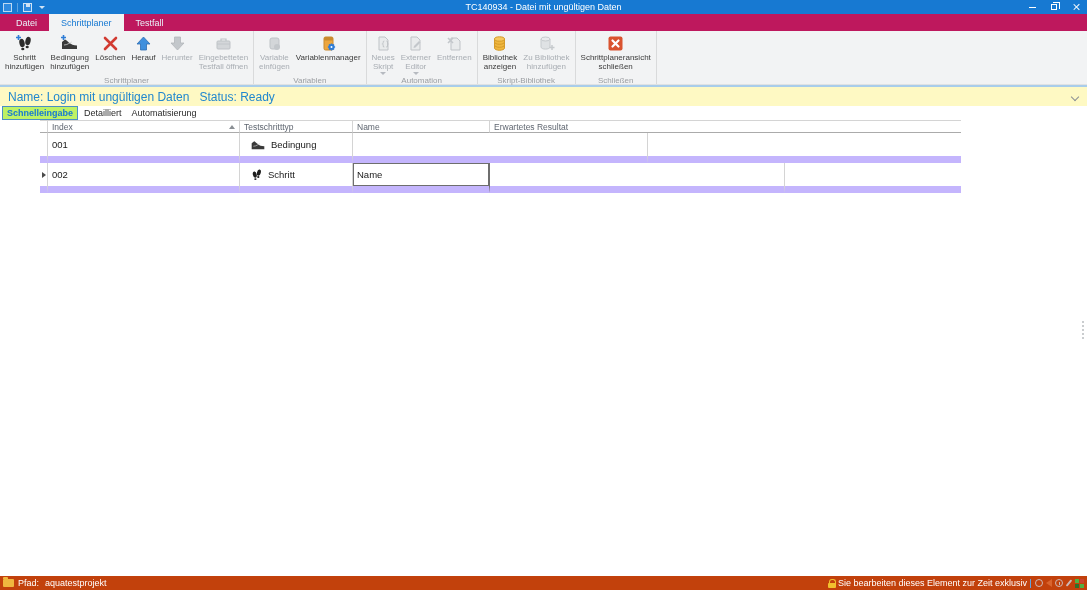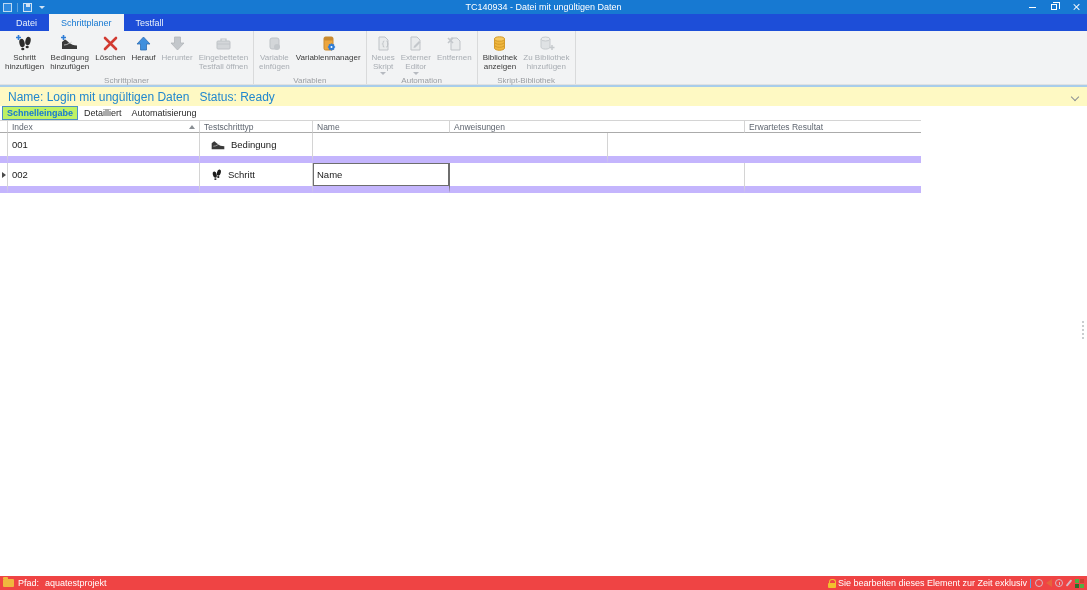--- a/index.html
+++ b/index.html
@@ -18,21 +18,21 @@
   .win-controls { margin-left:auto; display:flex; height:14px; z-index:2; }
   .win-btn { width:22px; height:14px; display:flex; align-items:center; justify-content:center; }
   .glyph-min { width:7px; height:1px; background:#fff; }
   .glyph-restore { width:6px; height:6px; border:1px solid #fff; position:relative; }
   .glyph-restore::before { content:""; position:absolute; left:1px; top:-3px; width:6px; height:6px; border:1px solid #fff; border-bottom:none; border-left:none; }
   .glyph-close { position:relative; width:8px; height:8px; }
   .glyph-close::before,.glyph-close::after { content:""; position:absolute; left:3.5px; top:0; width:1.2px; height:8px; background:#fff; }
   .glyph-close::before { transform:rotate(45deg); } .glyph-close::after { transform:rotate(-45deg); }
 
   
-  .tabrow { position:absolute; top:14px; left:0; width:1087px; height:17px; background:#1d4ed8; display:flex; align-items:flex-end; padding-left:4px; }
+  .tabrow { position:absolute; top:14px; left:0; width:1087px; height:17px; background:#be185d; display:flex; align-items:flex-end; padding-left:4px; }
   .rtab { font-size:9px; color:#e9f2fa; padding:3px 12px 3px 12px; height:17px; display:flex; align-items:center; }
   .rtab.selected { background:#f2f3f4; color:#1779d2; }
 
   
   .ribbon { position:absolute; top:31px; left:0; width:1087px; height:54px; background:#f2f3f4; border-bottom:1px solid #e0e2e4; display:flex; }
   .rgroup { display:flex; flex-direction:column; border-right:1px solid #d9dadb; padding:1px 2px 0 2px; }
   .rbuttons { display:flex; flex:1; align-items:flex-start; }
   .rbtn { display:flex; flex-direction:column; align-items:center; padding:2px 3px 0 3px; height:42px; }
   .ricon { height:19px; display:flex; align-items:center; justify-content:center; }
   .rlabel { font-size:8px; line-height:8.5px; text-align:center; color:#3b3b3b; margin-top:1px; white-space:pre-line; }
@@ -49,42 +49,42 @@
   .info-chevron { margin-left:auto; width:8px; height:8px; position:relative; cursor:pointer; }
   .info-chevron::before { content:""; position:absolute; left:1px; top:1px; width:5px; height:5px; border-right:1.4px solid #8a8f94; border-bottom:1.4px solid #8a8f94; transform:rotate(45deg); }
 
   
   .viewtabs { position:absolute; top:106px; left:0; width:1087px; height:14px; display:flex; align-items:center; padding-left:2px; gap:2px; }
   .vtab { font-size:9px; color:#2b2b2b; padding:1px 4px; }
   .vtab.selected { color:#1779d2; font-weight:bold; border:1px solid #4a90c4; background:#bef264; }
 
   
   .grid { position:absolute; top:120px; left:0; width:1087px; }
-  .grow { display:flex; width:921px; }
+  .grow { display:flex; width:921px;margin-left:40px; }
   .gcell { border-right:1px solid #d4d4d4; border-bottom:7px solid #c4b5fd; overflow:hidden; }
   .ghead .gcell { border-top:1px solid #d4d4d4; border-bottom:1px solid #ababab; font-size:8.5px; color:#5f6670; display:flex; align-items:center; padding:0 4px; height:13px; background:#fff; }
   .gdata .gcell { height:30px; font-size:9.5px; color:#1a1a1a; display:flex; align-items:center; background:#fff; }
   .c-gutter { width:8px; padding:0 !important; justify-content:center !important; }
   .c-index { width:192px; padding-left:4px; }
   .c-type  { width:113px; padding-left:4px; }
   .c-name  { width:137px; padding-left:4px; }
   .c-anw   { width:295px; padding-left:4px; }
   .c-erg   { flex:1; border-right:none !important; padding-left:4px; }
   .sort-asc { margin-left:auto; width:0; height:0; border-left:3.5px solid transparent; border-right:3.5px solid transparent; border-bottom:4px solid #8a8f94; }
   .row-marker { width:0; height:0; border-top:3.5px solid transparent; border-bottom:3.5px solid transparent; border-left:4.5px solid #4a4a4a; }
   .cell-focused { box-shadow: inset 0 0 0 1px #6e6e6e; border-right:1px solid #6e6e6e !important; }
   .type-wrap { display:flex; align-items:center; gap:5px; padding-left:6px; }
 
   
   .workspace { position:absolute; top:193px; left:0; width:1087px; height:383px; background:#fff; }
   .splitter-dots { position:absolute; right:3px; top:128px; display:flex; flex-direction:column; gap:2px; cursor:pointer; }
   .splitter-dots i { width:2px; height:2px; background:#b9bcbf; border-radius:50%; }
 
   
-  .statusbar { position:absolute; bottom:0; left:0; width:1087px; height:14px; background:#ef4444; display:flex; align-items:center; color:#fff; font-size:9px; padding:0 3px; }
+  .statusbar { position:absolute; bottom:0; left:0; width:1087px; height:14px; background:#c2410c; display:flex; align-items:center; color:#fff; font-size:9px; padding:0 3px; }
   .folder-icon { width:11px; height:8px; background:#f0b73e; border-radius:1px; position:relative; margin-right:4px; }
   .folder-icon::before { content:""; position:absolute; top:-2px; left:0; width:5px; height:2px; background:#f0b73e; border-radius:1px 1px 0 0; }
   .sb-right { margin-left:auto; display:flex; align-items:center; gap:0; }
   .lock-icon { width:8px; height:9px; position:relative; margin-right:2px; }
   .lock-icon::before { content:""; position:absolute; bottom:0; left:0; width:8px; height:5px; background:#f2c12e; border-radius:1px; }
   .lock-icon::after { content:""; position:absolute; top:0; left:1.5px; width:5px; height:5px; border:1.4px solid #f2c12e; border-bottom:none; border-radius:3px 3px 0 0; }
   .sb-sep { width:1px; height:9px; background:#5ea3e0; margin:0 3px; }
   .sb-ico { width:10px; height:10px; display:flex; align-items:center; justify-content:center; opacity:.75; }
   .ico-circle { width:8px; height:8px; border:1px solid #cfe0ef; border-radius:50%; }
   .ico-arrow { width:0; height:0; border-top:4px solid transparent; border-bottom:4px solid transparent; border-right:6px solid #e0703a; }
@@ -280,20 +280,35 @@
             <path d="M15 11 v5 M12.5 13.5 h5" stroke="#c6cacd" stroke-width="1.5"></path>
           </svg>
         </span>
         <span class="rlabel">Zu Bibliothek
 hinzufügen</span>
       </div>
     </div>
     <div class="rglabel">Skript-Bibliothek</div>
   </div>
 
+  <div class="rgroup">
+    <div class="rbuttons">
+      <div class="rbtn">
+        <span class="ricon">
+          <svg width="19" height="19" viewBox="0 0 19 19">
+            <rect x="2.5" y="2.5" width="14" height="14" rx="2" fill="#d9532f"></rect>
+            <path d="M6.5 6.5 L12.5 12.5 M12.5 6.5 L6.5 12.5" stroke="#fff" stroke-width="2.2" stroke-linecap="round"></path>
+          </svg>
+        </span>
+        <span class="rlabel">Schrittplaneransicht
+schließen</span>
+      </div>
+    </div>
+    <div class="rglabel">Schließen</div>
+  </div>
 
 </div>
 
 <div class="blue-divider"></div>
 
 <div class="infobar">
   <span class="itxt">Name: Login mit ungültigen Daten</span>
   <span class="itxt">Status: Ready</span>
   <span class="info-chevron"></span>
 </div>
@@ -309,23 +324,20 @@
     <div class="gcell c-gutter"></div>
     <div class="gcell c-index">
       <span>Index</span>
       <span class="sort-asc"></span>
     </div>
     <div class="gcell c-type">
         <span>Testschritttyp</span>
       </div>
     <div class="gcell c-name">
         <span>Name</span>
-      </div>
-    <div class="gcell c-anw">
-        <span>Anweisungen</span>
       </div>
     <div class="gcell c-erg">
         <span>Erwartetes Resultat</span>
       </div>
   </div>
 
   <div class="grow gdata">
     <div class="gcell c-gutter"></div>
     <div class="gcell c-index">001</div>
     <div class="gcell c-type">

